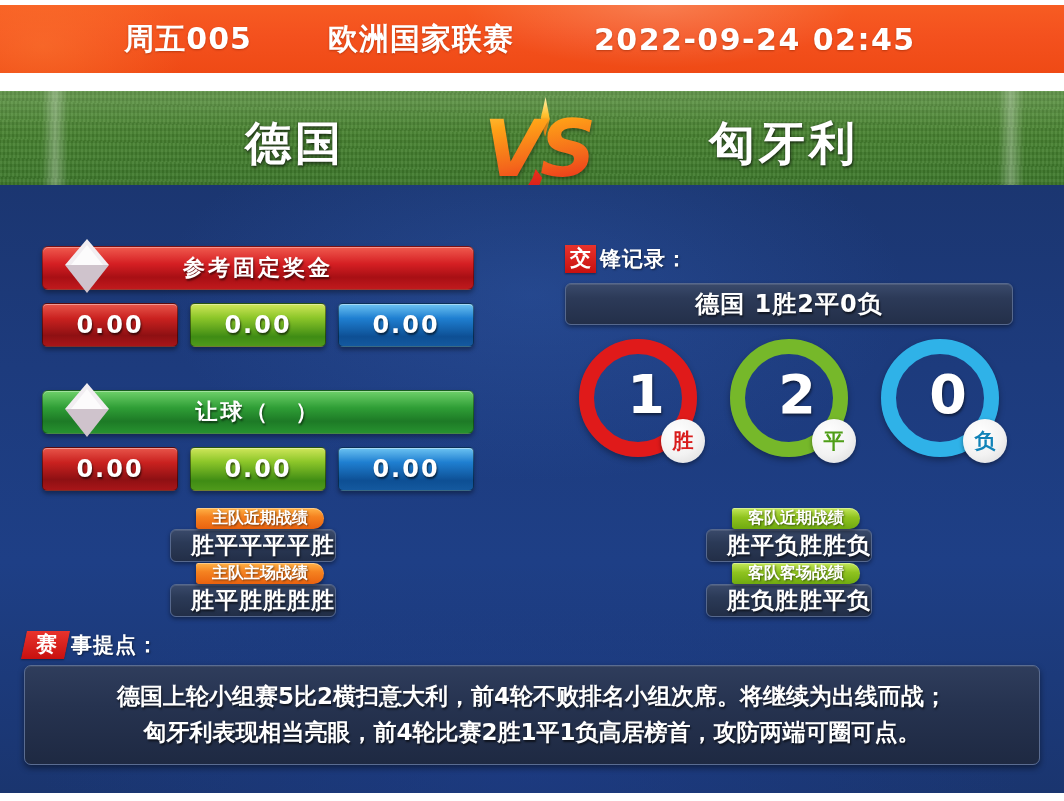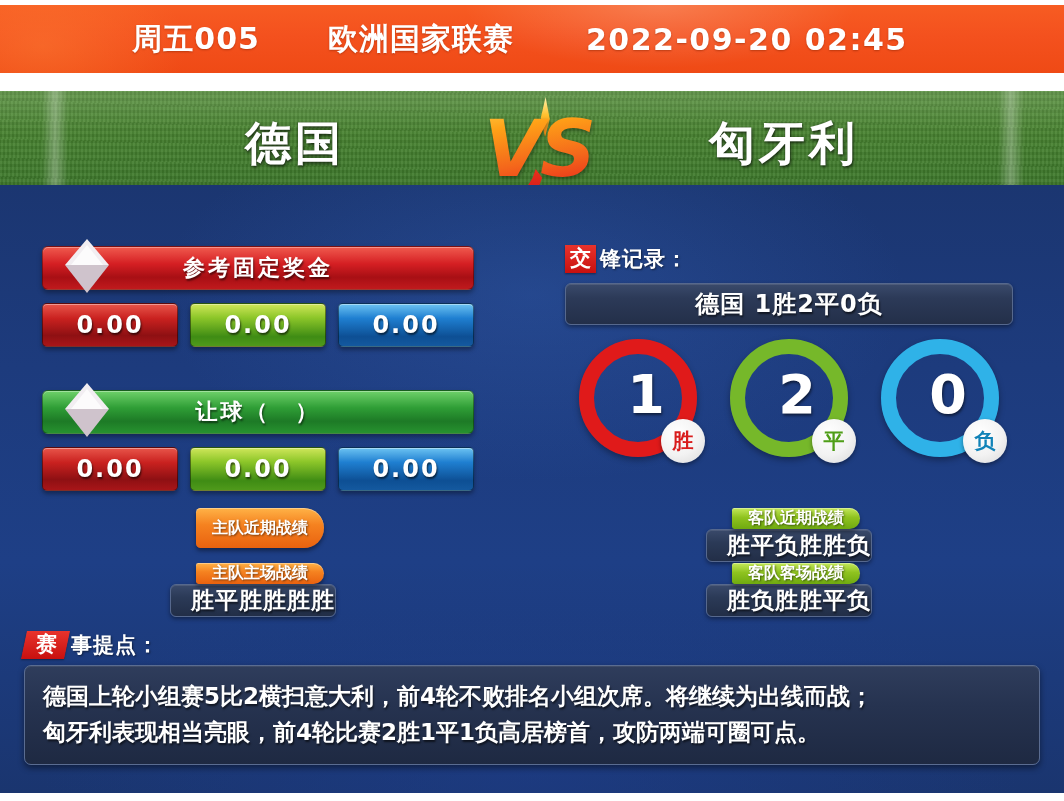--- a/index.html
+++ b/index.html
@@ -27,21 +27,21 @@
       radial-gradient(ellipse 200px 120px at 4% 60%, rgba(255,140,60,0.38) 0%, rgba(255,140,60,0) 72%),
       linear-gradient(180deg, #f75c22 0%, #f4511e 45%, #ef4a15 100%);
     display: flex;
     align-items: center;
     justify-content: center;
     box-sizing: border-box;
   }
   .header-inner {
     display: flex;
     align-items: center;
-    gap: 6px;
+    gap: 14px;
     white-space: nowrap;
     color: #ffffff;
     font-size: 30px;
     font-weight: bold;
     letter-spacing: 1px;
     text-shadow: 0 1px 2px rgba(120,30,0,0.45);
     transform: translateX(-12px);
   }
   .hdr-round { margin-right: 62px; }
   .hdr-league { margin-right: 66px; }
@@ -408,38 +408,39 @@
     background: linear-gradient(180deg, #2f3d5c 0%, #263350 40%, #1e2942 100%);
     border: 1px solid #5a6c91;
     box-shadow: 0 3px 6px rgba(0,0,0,0.45), inset 0 1px 0 rgba(255,255,255,0.08);
     padding: 12px 18px 14px 18px;
     box-sizing: border-box;
   }
   .analysis-line {
     color: #ffffff;
     font-size: 23px;
     font-weight: bold;
+    text-align: center;
     line-height: 36px;
     letter-spacing: 0px;
     text-shadow: 1px 2px 2px rgba(0,0,0,0.6);
     white-space: nowrap;
   }
 </style>
 </head>
 <body>
 
 <div id="stage">
 
   <div class="top-strip"></div>
 
   <div class="header-bar">
     <div class="header-inner">
       <span class="hdr-round">周五005</span>
       <span class="hdr-league">欧洲国家联赛</span>
-      <span class="hdr-time">2022-09-20 02:45</span>
+      <span class="hdr-time">2022-09-24 02:45</span>
     </div>
   </div>
 
   <div class="pitch">
     <div class="pitch-sheen"></div>
     <div class="pitch-line l"></div>
     <div class="pitch-line r"></div>
     <div class="pitch-dirt"></div>
     <div class="team-name team-home">德国</div>
     <div class="vs-spark"></div>
@@ -509,20 +510,21 @@
         <div class="ring-num">0</div>
         <div class="ring-badge loss">负</div>
       </div>
     </div>
   </div>
 
   <div class="form-row" style="left:32px; top:508px; width:442px;">
     <div class="form-tag orange">
       <span class="form-tag-text">主队近期战绩</span>
     </div>
+    <div class="form-value">胜平平平平胜</div>
   </div>
 
   <div class="form-row" style="left:32px; top:563px; width:442px;">
     <div class="form-tag orange">
       <span class="form-tag-text">主队主场战绩</span>
     </div>
     <div class="form-value">胜平胜胜胜胜</div>
   </div>
 
   <div class="form-row" style="left:565px; top:563px; width:448px;">

